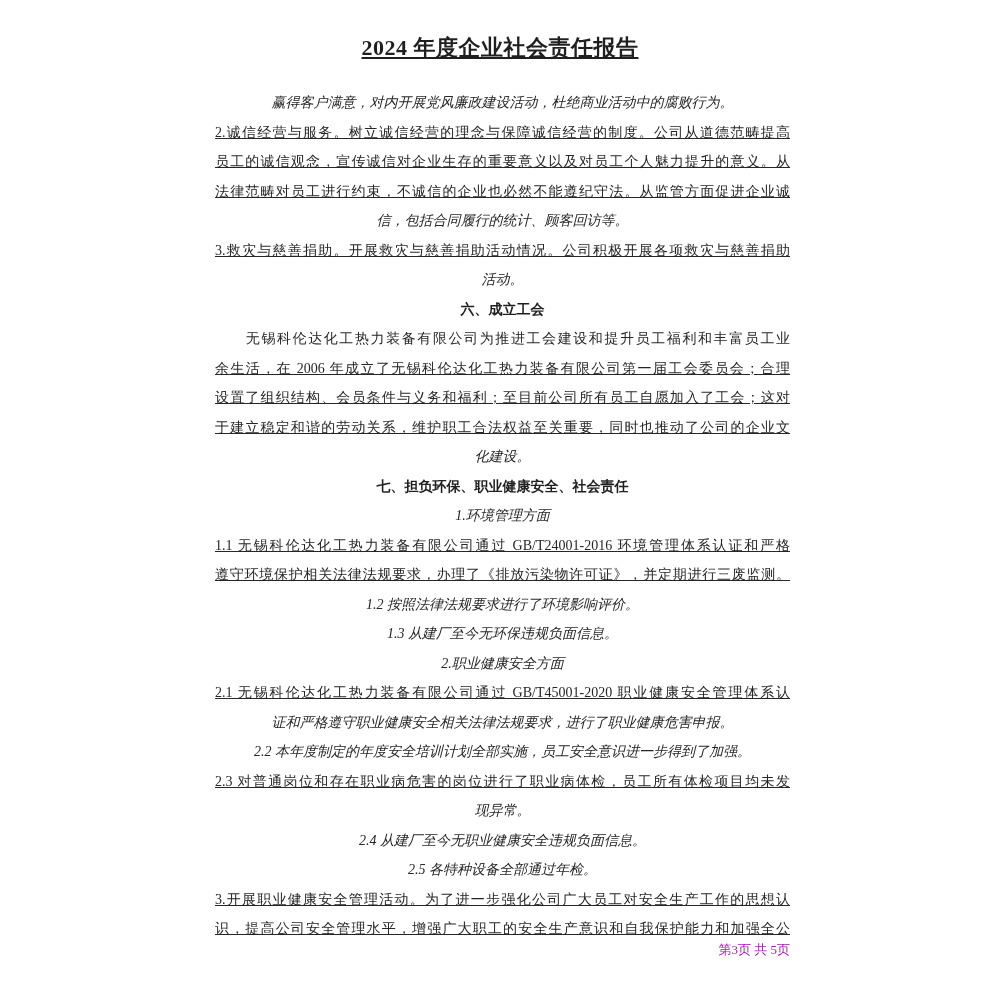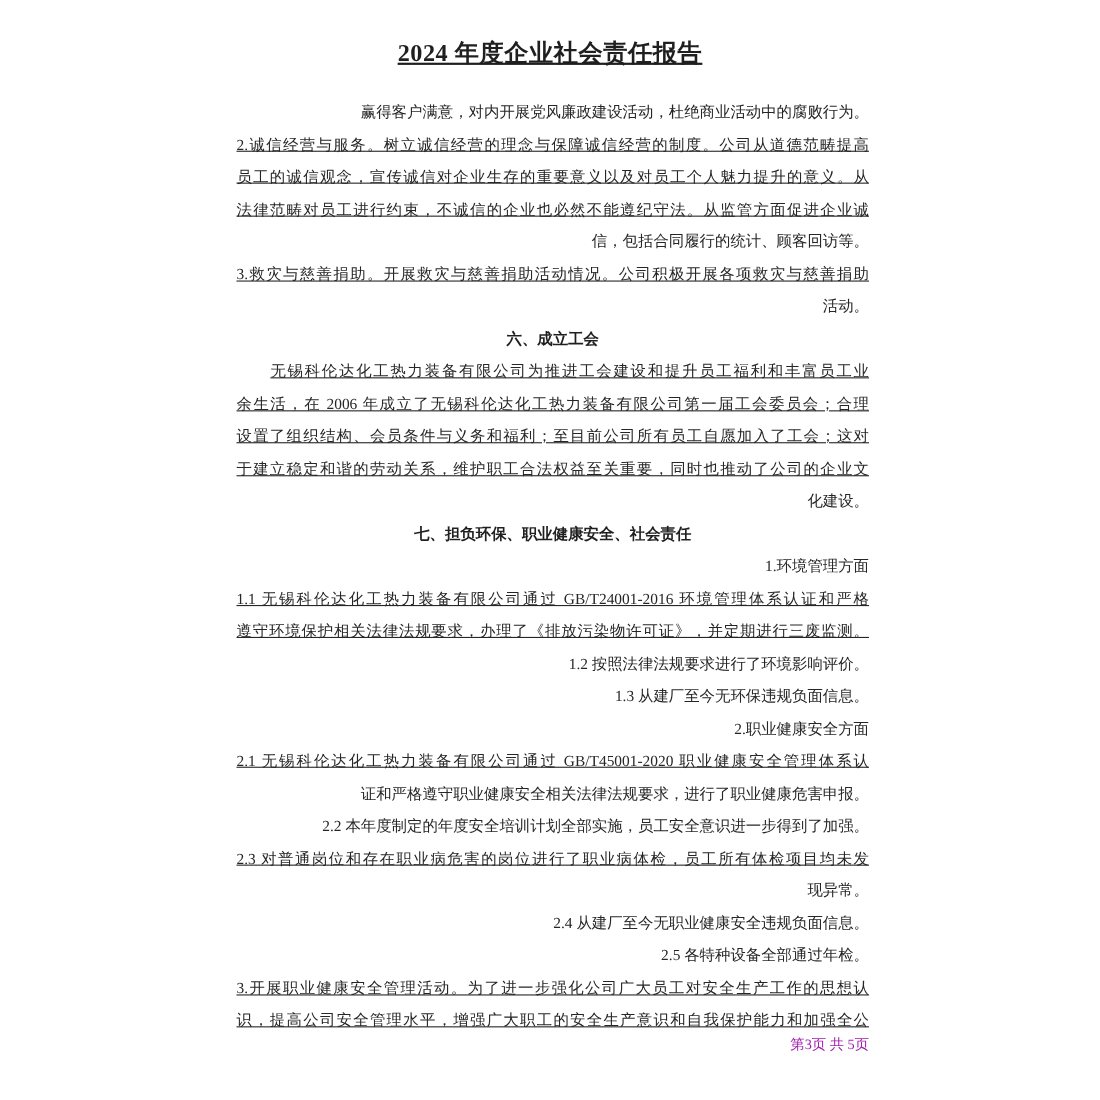--- a/index.html
+++ b/index.html
@@ -41,34 +41,34 @@
     overflow: visible;
   }
   .doc-line.justify {
     white-space: normal;
     text-align: justify;
     text-align-last: justify;
     text-justify: inter-character;
     text-decoration: underline;
   }
   .doc-line.left {
-    text-align: right;
+    text-align: center;
+    font-style: italic;
   }
   .doc-line.heading {
     font-weight: bold;
     text-align: center;
     color: #1f1f1f;
   }
   .doc-line.indent {
     white-space: normal;
     padding-left: 2.2em;
     text-align: justify;
     text-align-last: justify;
     text-justify: inter-character;
-    text-decoration: underline;
   }
   .doc-footer {
     position: absolute;
     right: 210px;
     top: 940px;
     font-size: 13px;
     line-height: 20px;
     color: #a21caf;
     text-align: center;
   }

